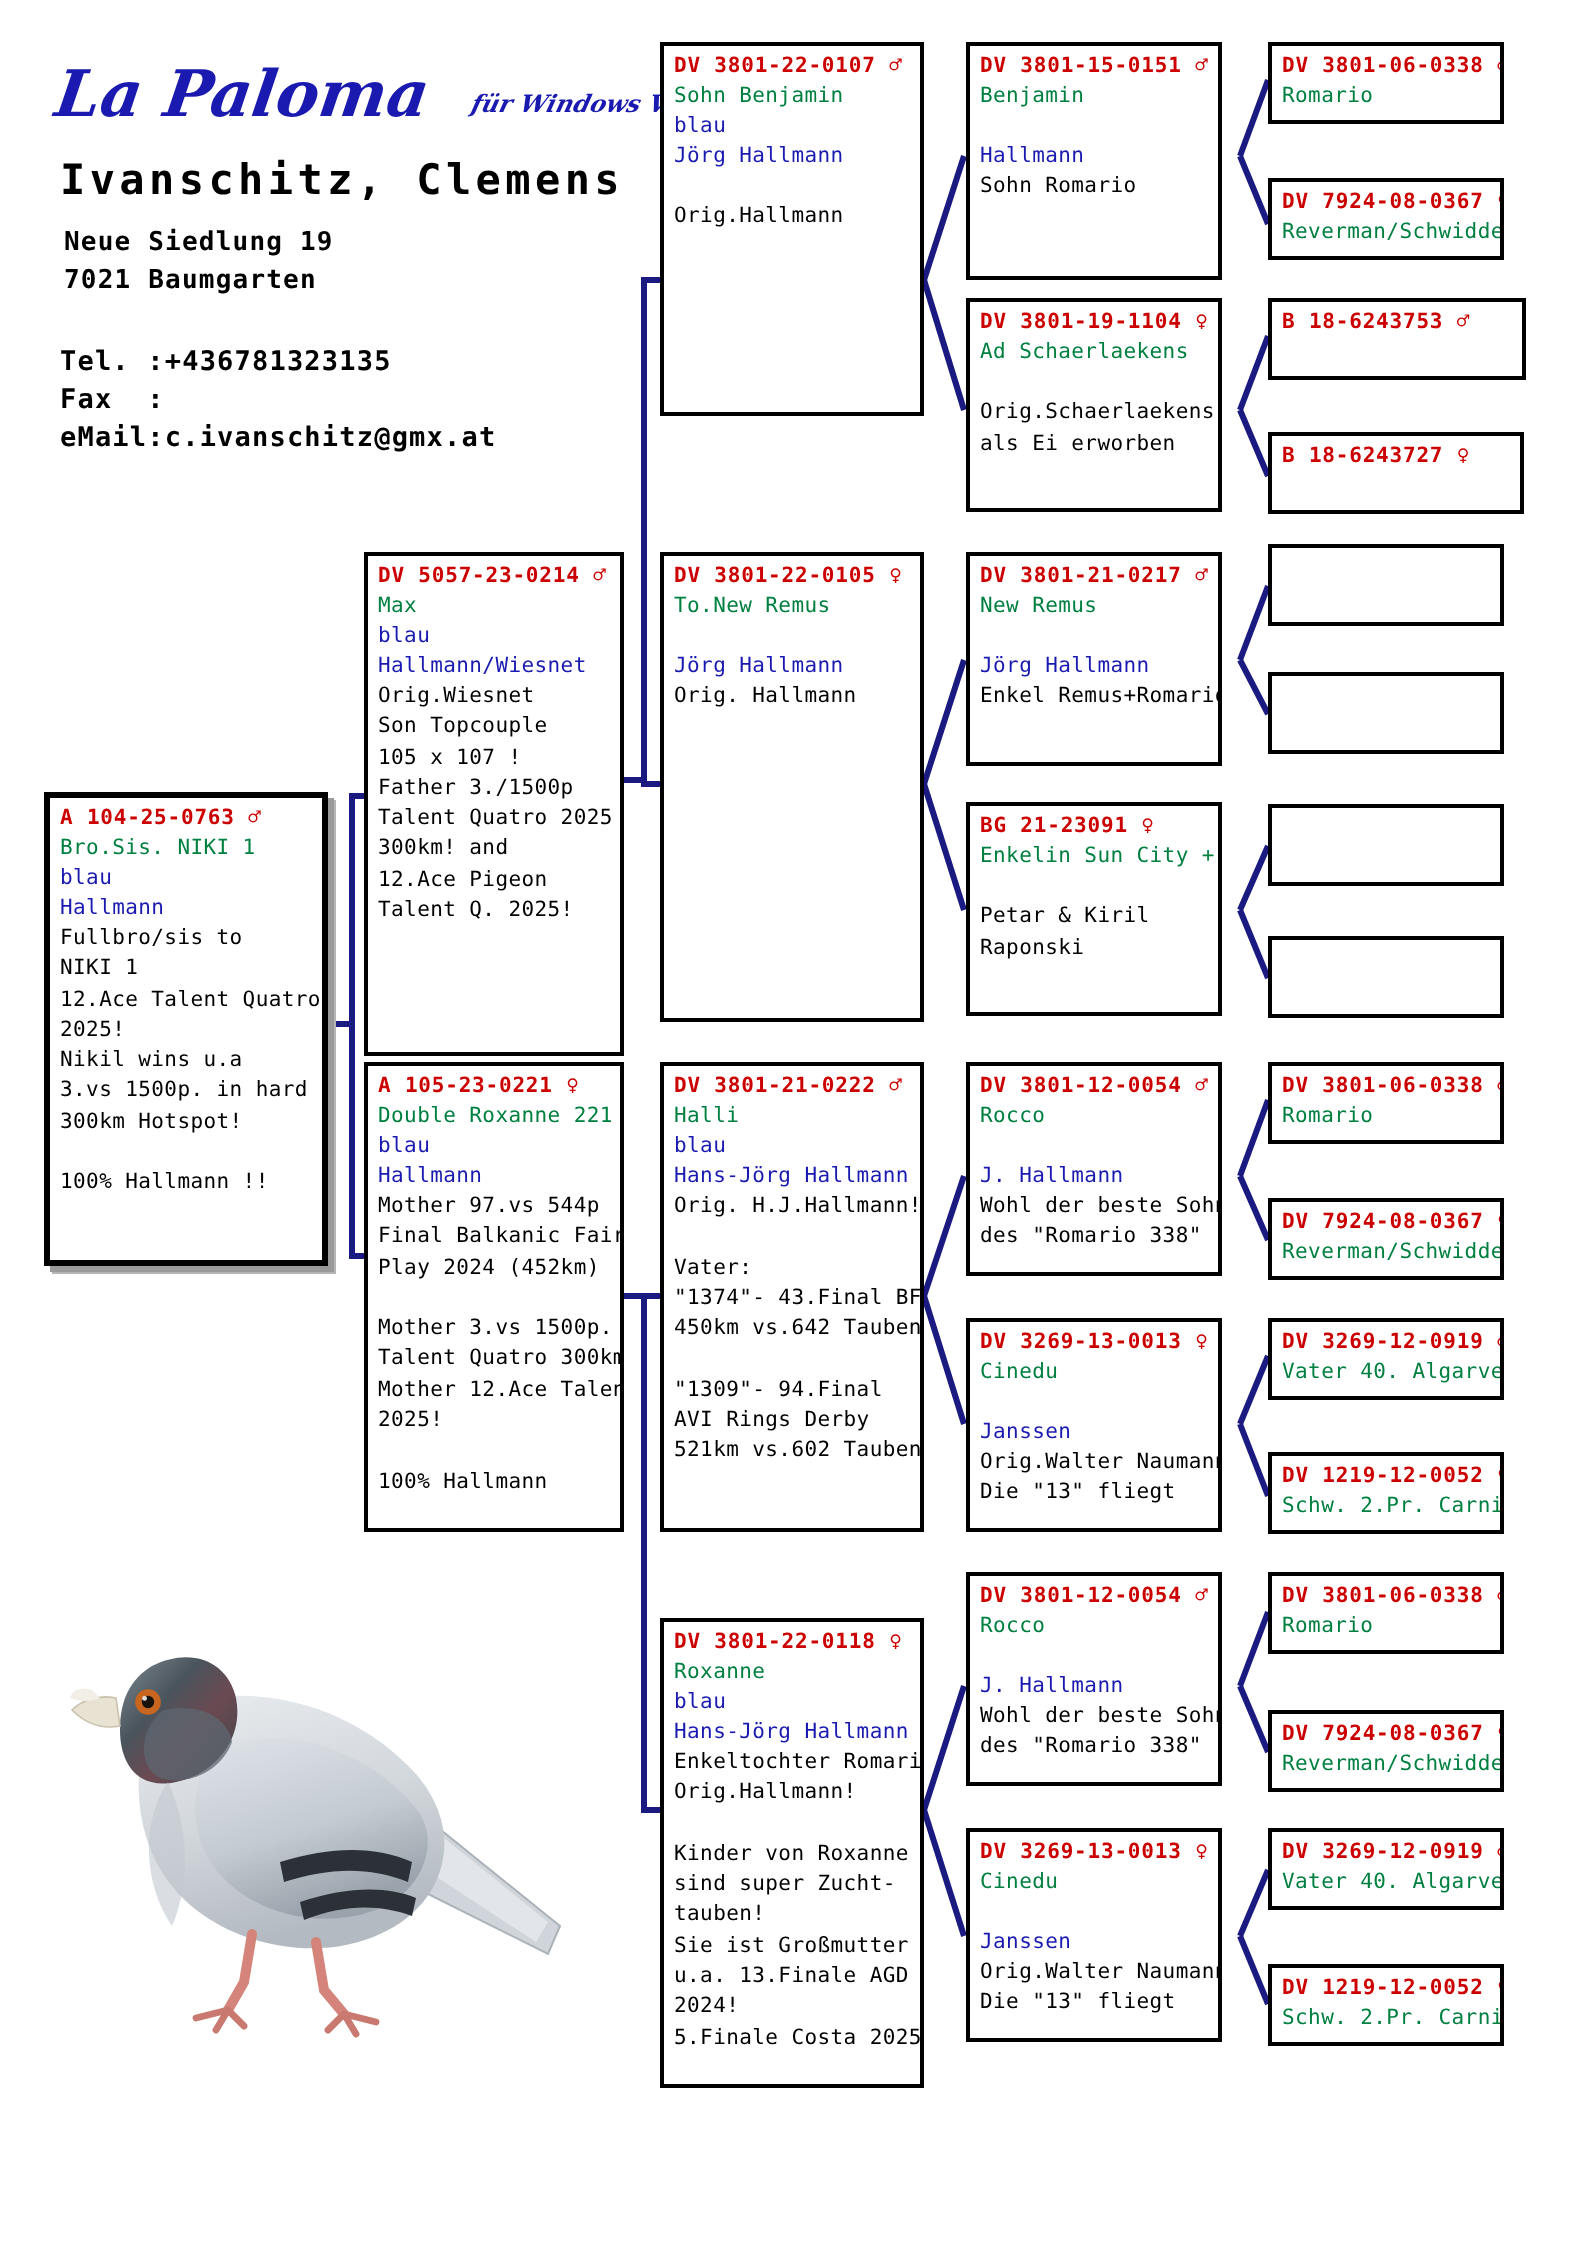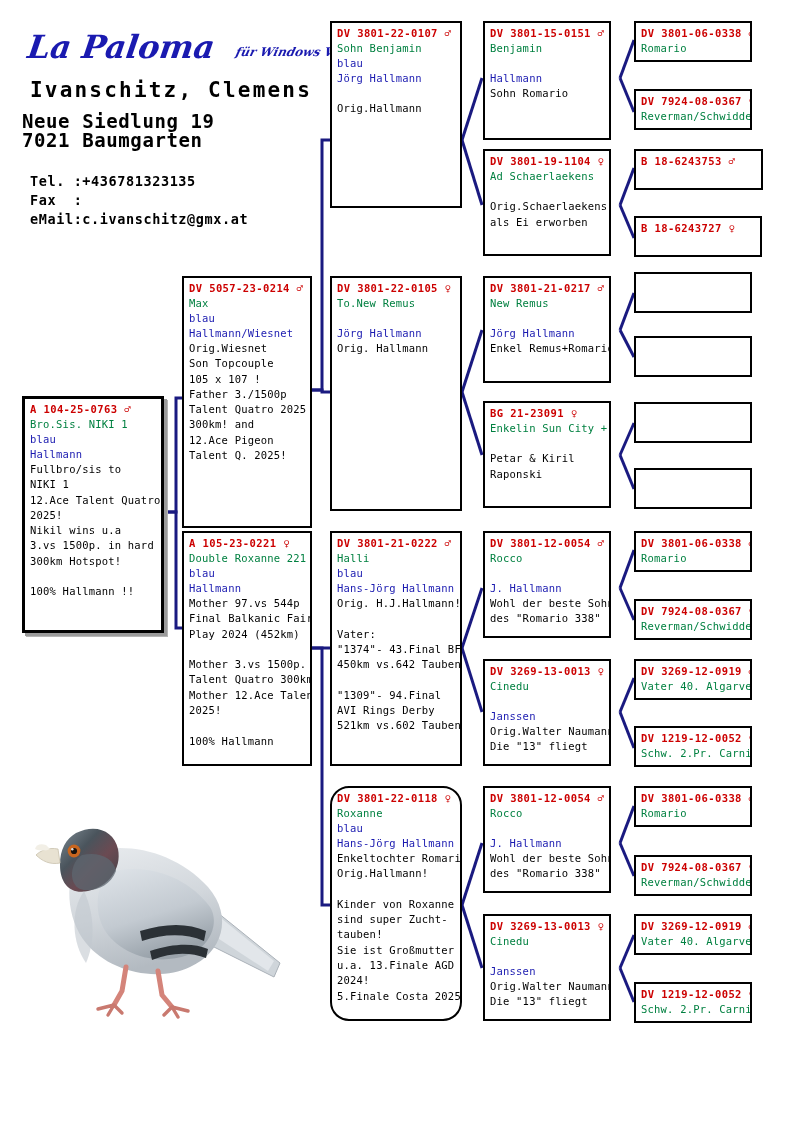--- a/index.html
+++ b/index.html
@@ -25,22 +25,22 @@
     font-style:italic;font-weight:bold;font-size:12px;color:#1a1ab0;
     position:absolute;left:208px;top:17px;transform:skewX(-14deg);
     white-space:nowrap;
   }
   .owner-name{
     position:absolute;left:30px;top:78px;
     font-size:21px;font-weight:bold;color:#000;letter-spacing:2.2px;
     white-space:nowrap;
   }
   .addr{
-    position:absolute;left:22px;top:112px;
-    font-size:19px;font-weight:bold;color:#000;line-height:19px;
+    position:absolute;left:32px;top:112px;
+    font-size:13px;font-weight:bold;color:#000;line-height:19px;
     letter-spacing:0.6px;white-space:pre;
   }
   .contact{
     position:absolute;left:30px;top:172px;
     font-size:13.5px;font-weight:bold;color:#000;line-height:19px;
     letter-spacing:0.6px;white-space:pre;
   }
 
   
   .box{
@@ -244,21 +244,21 @@
 Vater:
 "1374"- 43.Final BFP
 450km vs.642 Tauben!
 
 "1309"- 94.Final
 AVI Rings Derby
 521km vs.602 Tauben!</div>
     </div>
   </div>
 
-  <div class="box" style="left:330px;top:786px;width:132px;height:235px;border-radius:19px;">
+  <div class="box" style="left:330px;top:809px;width:132px;height:235px;">
     <div class="pad">
       <div class="b-ring">
         <span>DV 3801-22-0118</span>
         <span class="sex">♀</span>
       </div>
       <div class="b-name">Roxanne</div>
       <div class="b-color">blau</div>
       <div class="b-breeder">Hans-Jörg Hallmann</div>
       <div class="b-notes">Enkeltochter Romario
 Orig.Hallmann!

